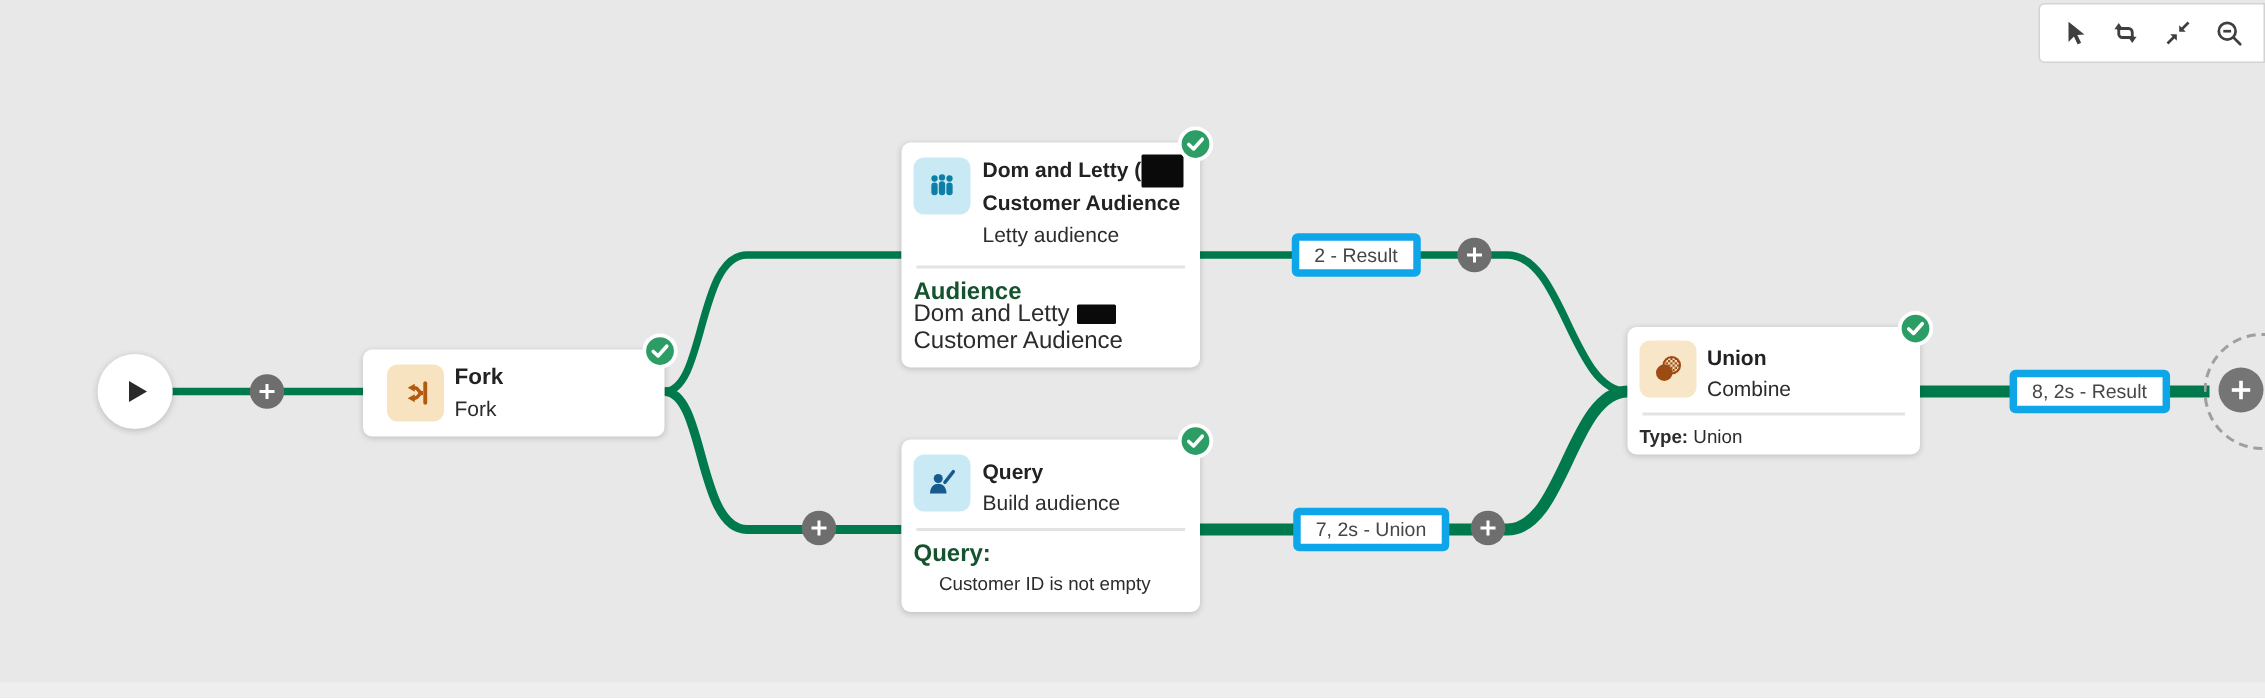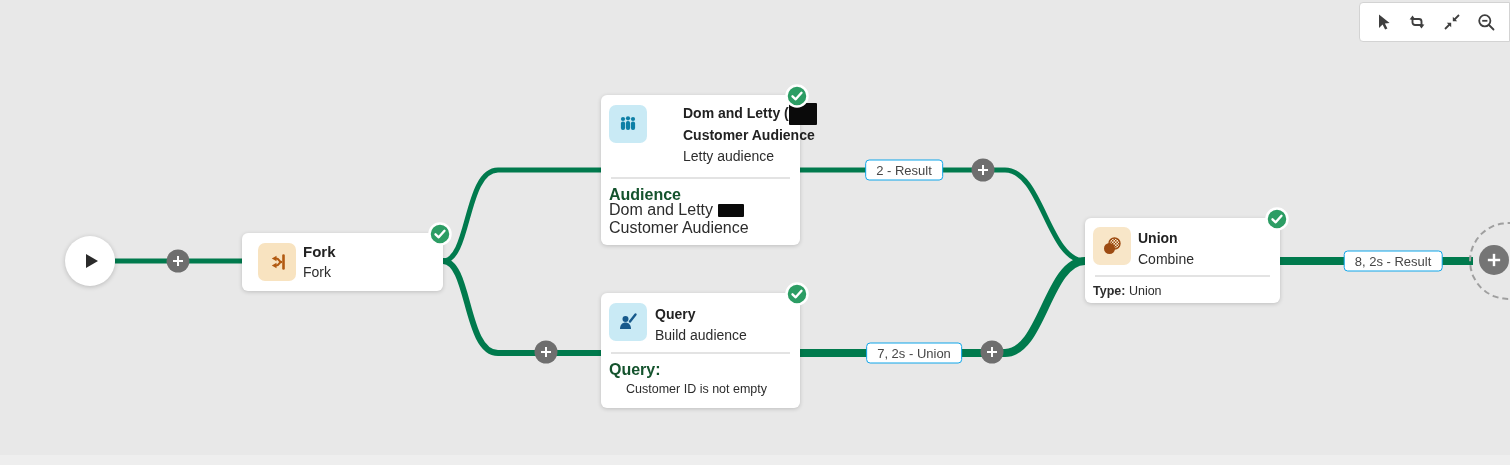--- a/index.html
+++ b/index.html
@@ -25,21 +25,21 @@
   .badge { position:absolute; top:-11px; right:-9px; width:24px; height:24px; z-index:4; }
 
   
   .plus-btn { position:absolute; width:23px; height:23px; border-radius:50%; background:#6e6e6e;
               display:flex; align-items:center; justify-content:center; z-index:3;
               transform:translate(-50%,-50%); }
   .plus-btn.big { width:30px; height:30px; background:#757575; }
 
   
   .edge-label { position:absolute; transform:translate(-50%,-50%); background:#ffffff;
-                border:1px solid #0ea5e9; border-radius:4px; padding:2px 10px;
+                border:5px solid #0ea5e9; border-radius:4px; padding:2px 10px;
                 font-size:13px; color:#464646; white-space:nowrap; z-index:3; }
 
   
   .start-node { position:absolute; left:65px; top:236px; width:50px; height:50px; border-radius:50%;
                 background:#ffffff; box-shadow:0 1px 5px rgba(0,0,0,.2);
                 display:flex; align-items:center; justify-content:center; z-index:2; }
 
   
   .end-placeholder { position:absolute; left:1469px; top:222px; width:78px; height:78px;
                      border:2px dashed #9f9f9f; border-radius:50%; z-index:1; }
@@ -97,21 +97,21 @@
     <div class="icon-sq" style="left:8px; top:10px; background:#C9EAF5;">
       <svg width="24" height="24" viewBox="0 0 24 24" fill="#0D7FA6">
         <circle cx="7" cy="7" r="2.1"></circle>
           <rect x="4.9" y="9.6" width="4.2" height="8.5" rx="2"></rect>
         <circle cx="12" cy="6.3" r="2.1"></circle>
           <rect x="9.9" y="8.9" width="4.2" height="9.2" rx="2"></rect>
         <circle cx="17" cy="7" r="2.1"></circle>
           <rect x="14.9" y="9.6" width="4.2" height="8.5" rx="2"></rect>
       </svg>
     </div>
-    <div style="position:absolute; left:54px; top:8px; width:142px;margin-left:28px;">
+    <div style="position:absolute; left:54px; top:8px; width:142px;">
       <div style="white-space:nowrap;">
         <span class="t-title">Dom and Letty (</span><span class="redact" style="width:28px; height:22px;"></span>
       </div>
       <div class="t-title">Customer Audience</div>
       <div class="t-sub">Letty audience</div>
     </div>
     <div class="divider" style="top:82px;"></div>
     <div class="t-label" style="position:absolute; left:8px; top:91px;">Audience</div>
     <div class="t-body" style="position:absolute; left:8px; top:106px; width:160px;">
       <span>Dom and Letty</span>

